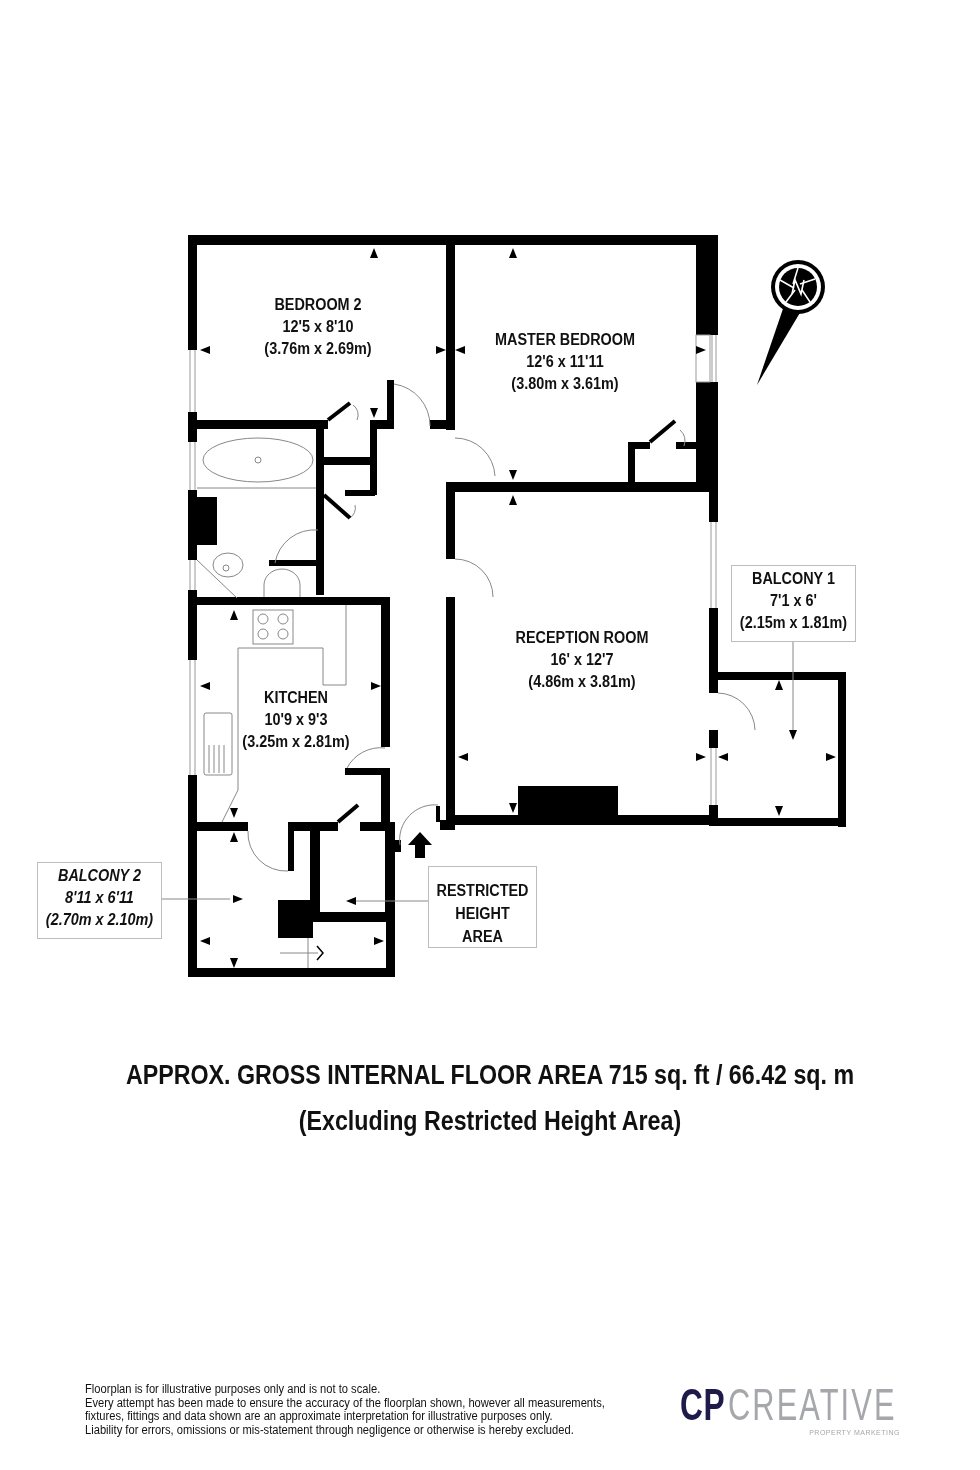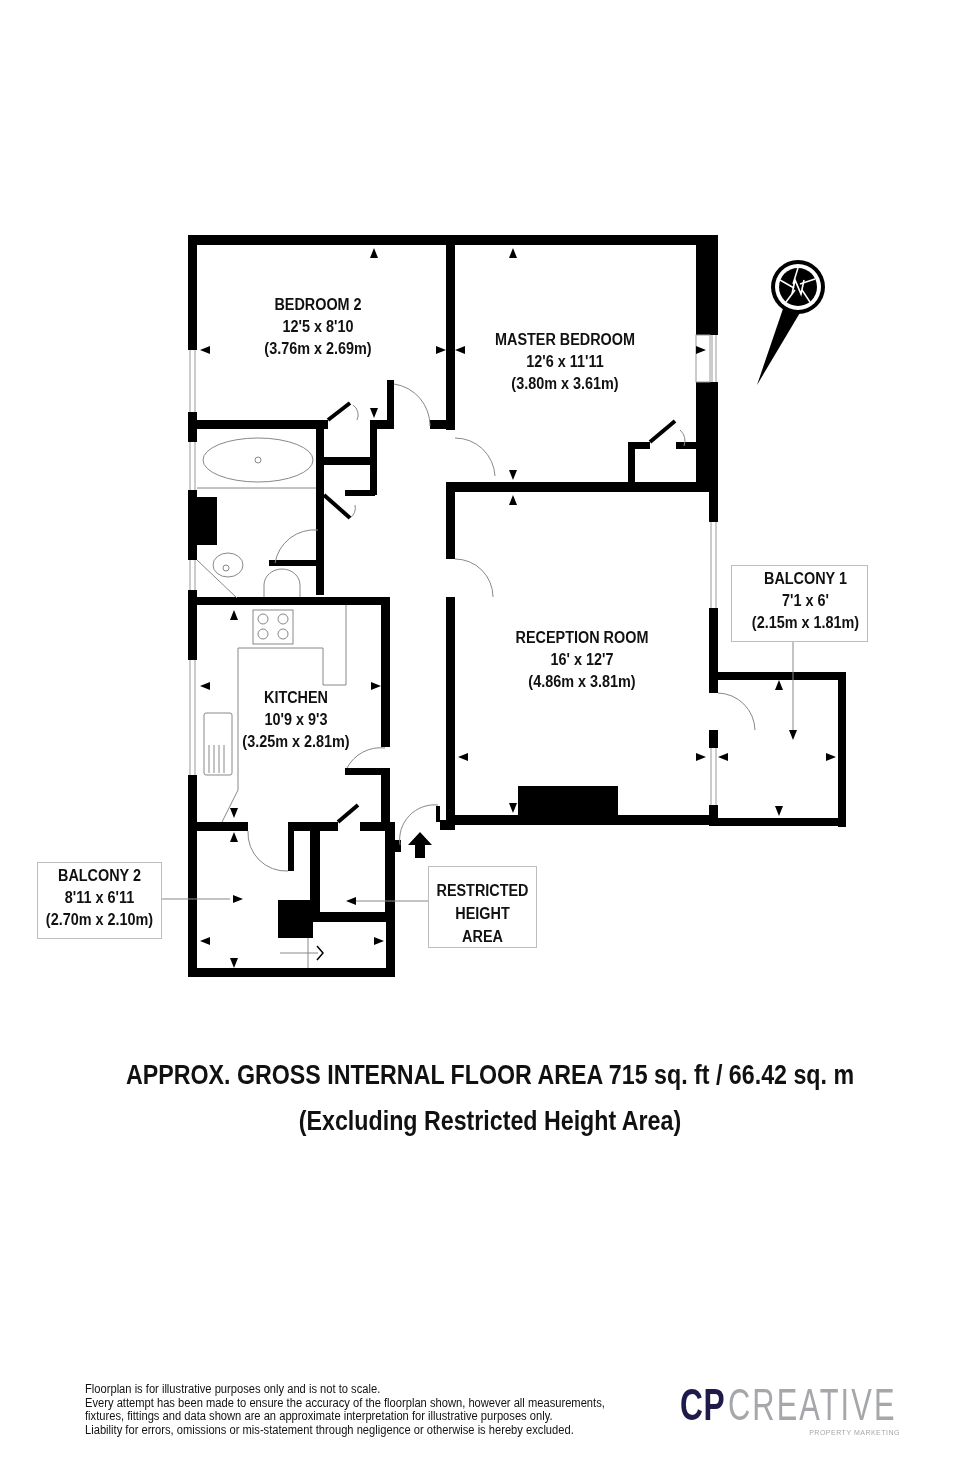--- a/index.html
+++ b/index.html
@@ -225,26 +225,26 @@
   <div>RECEPTION ROOM</div>
   <div>16' x 12'7</div>
   <div>(4.86m x 3.81m)</div>
 </div>
 <div class="room-label" style="left:196px; top:687px; width:200px;">
   <div>KITCHEN</div>
   <div>10'9 x 9'3</div>
   <div>(3.25m x 2.81m)</div>
 </div>
 
-<div class="callout" style="left:731px; top:565px; width:123px; height:73px; padding-top:2px;padding-left:12px;">
+<div class="callout" style="left:731px; top:565px; width:123px; height:73px; padding-top:2px;">
   <div>BALCONY 1</div>
   <div>7'1 x 6'</div>
   <div>(2.15m x 1.81m)</div>
 </div>
-<div class="callout" style="left:37px; top:862px; width:123px; height:73px; padding-top:2px;">
+<div class="callout" style="left:37px; top:862px; width:123px; height:73px; padding-top:2px;font-style:italic;">
   <div>BALCONY 2</div>
   <div>8'11 x 6'11</div>
   <div>(2.70m x 2.10m)</div>
 </div>
 <div class="callout" style="left:428px; top:866px; width:107px; height:68px; padding-top:12px; line-height:23px;">
   <div>RESTRICTED</div>
   <div>HEIGHT</div>
   <div>AREA</div>
 </div>
 

